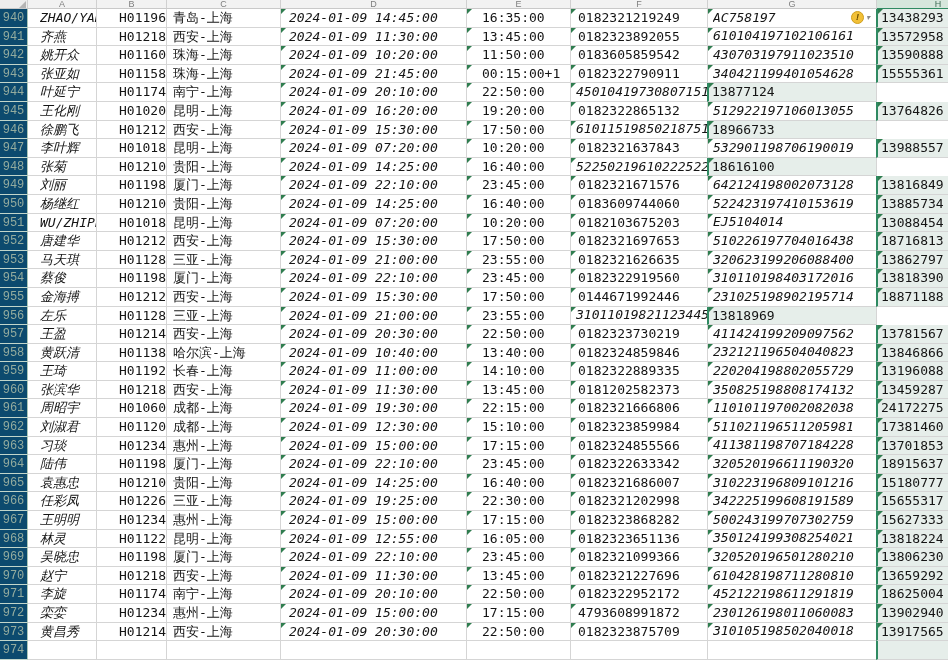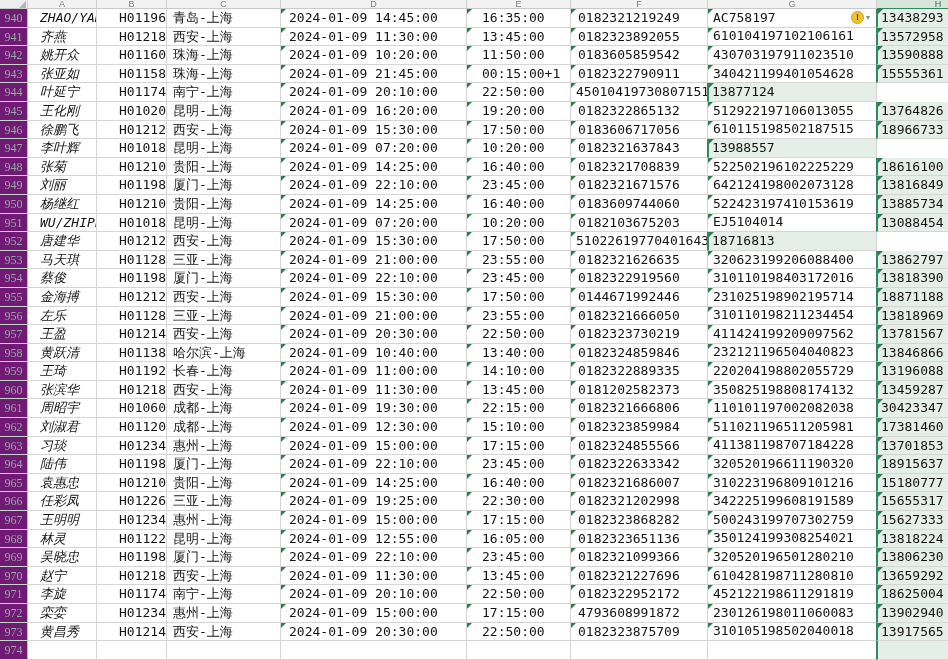--- a/index.html
+++ b/index.html
@@ -20,37 +20,37 @@
     font-size:9px;line-height:9px;color:#7f7f7f;text-align:center;overflow:hidden;
     font-family:"Liberation Sans",sans-serif;
   }
   .hdr-row .hc.sel{background:#d6e6dc;color:#3f6e57;border-bottom:1px solid #2f8a62;}
   .hdr-row .corner{position:relative;background:#ededed;}
   .corner .tri{
     position:absolute;right:1px;bottom:0;width:0;height:0;
     border-left:7px solid transparent;border-bottom:7px solid #b5b5b5;
   }
   .rh{
-    background:#701a75;color:#93ab9e;
+    background:#0c4a6e;color:#93ab9e;
     border-right:1px solid #aac6b6;border-bottom:1px solid #c2d6ca;
     font-size:12px;line-height:18.6px;text-align:center;overflow:hidden;
-    font-family:Liberation Serif, serif;
+    font-family:Liberation Mono, monospace;
   }
   .cell{
     position:relative;background:#fff;color:#141414;
     border-right:1px solid #d5d5d5;border-bottom:1px solid #d5d5d5;
     font-size:13px;line-height:18px;white-space:nowrap;overflow:hidden;
   }
   .cell.ca{padding-left:12px;font-style:italic;}
   .cell.cb{padding-left:6px;text-align:right;}
   .cell.cc{padding-left:6px;}
-  .cell.cd{padding-left:8px;}
+  .cell.cd{padding-left:8px;font-style:italic;}
   .cell.ce{padding-left:15px;}
   .cell.cf{padding-left:7px;}
-  .cell.cg{padding-left:5px;display:flex;align-items:center;}
+  .cell.cg{padding-left:5px;display:flex;align-items:center;font-style:italic;}
   .cell.cg .val{flex:1 1 auto;overflow:hidden;}
   .cell.ch{
     padding-left:3px;background:#e6eeea;
     border-left:2px solid #2f8a62;margin-left:-1px;
   }
   .tri-flag{
     position:absolute;left:0;top:0;width:0;height:0;
     border-top:5px solid #2f7d4f;border-right:5px solid transparent;
   }
   .warn-wrap{display:inline-flex;align-items:center;gap:2px;margin-right:6px;flex:0 0 auto;}
@@ -167,45 +167,47 @@
         </div>
         <div class="cell ch"><span class="tri-flag"></span><span>13764826</span></div>
       </div>
       <div class="grid-row">
         <div class="rh">946</div>
         <div class="cell ca"><span>徐鹏飞</span></div>
         <div class="cell cb"><span>H01212</span></div>
         <div class="cell cc"><span>西安-上海</span></div>
         <div class="cell cd"><span class="tri-flag"></span><span>2024-01-09 15:30:00</span></div>
         <div class="cell ce"><span class="tri-flag"></span><span>17:50:00</span></div>
-        <div class="cell cf"><span class="tri-flag"></span><span>0183606717056</span></div>
         <div class="cell cg">
           <span class="tri-flag"></span>
           <span class="val">610115198502187515</span>
         </div>
         <div class="cell ch"><span class="tri-flag"></span><span>18966733</span></div>
       </div>
       <div class="grid-row">
         <div class="rh">947</div>
         <div class="cell ca"><span>李叶辉</span></div>
         <div class="cell cb"><span>H01018</span></div>
         <div class="cell cc"><span>昆明-上海</span></div>
         <div class="cell cd"><span class="tri-flag"></span><span>2024-01-09 07:20:00</span></div>
         <div class="cell ce"><span class="tri-flag"></span><span>10:20:00</span></div>
         <div class="cell cf"><span class="tri-flag"></span><span>0182321637843</span></div>
+        <div class="cell cg">
+          <span class="tri-flag"></span>
+          <span class="val">532901198706190019</span>
+        </div>
         <div class="cell ch"><span class="tri-flag"></span><span>13988557</span></div>
       </div>
       <div class="grid-row">
         <div class="rh">948</div>
         <div class="cell ca"><span>张菊</span></div>
         <div class="cell cb"><span>H01210</span></div>
         <div class="cell cc"><span>贵阳-上海</span></div>
         <div class="cell cd"><span class="tri-flag"></span><span>2024-01-09 14:25:00</span></div>
         <div class="cell ce"><span class="tri-flag"></span><span>16:40:00</span></div>
-        <div class="cell cf"><span class="tri-flag"></span><span>0182321708839</span></div>
         <div class="cell cg">
           <span class="tri-flag"></span>
           <span class="val">522502196102225229</span>
         </div>
         <div class="cell ch"><span class="tri-flag"></span><span>18616100</span></div>
       </div>
       <div class="grid-row">
         <div class="rh">949</div>
         <div class="cell ca"><span>刘丽</span></div>
         <div class="cell cb"><span>H01198</span></div>
@@ -247,20 +249,21 @@
         </div>
         <div class="cell ch"><span class="tri-flag"></span><span>13088454</span></div>
       </div>
       <div class="grid-row">
         <div class="rh">952</div>
         <div class="cell ca"><span>唐建华</span></div>
         <div class="cell cb"><span>H01212</span></div>
         <div class="cell cc"><span>西安-上海</span></div>
         <div class="cell cd"><span class="tri-flag"></span><span>2024-01-09 15:30:00</span></div>
         <div class="cell ce"><span class="tri-flag"></span><span>17:50:00</span></div>
+        <div class="cell cf"><span class="tri-flag"></span><span>0182321697653</span></div>
         <div class="cell cg">
           <span class="tri-flag"></span>
           <span class="val">510226197704016438</span>
         </div>
         <div class="cell ch"><span class="tri-flag"></span><span>18716813</span></div>
       </div>
       <div class="grid-row">
         <div class="rh">953</div>
         <div class="cell ca"><span>马天琪</span></div>
         <div class="cell cb"><span>H01128</span></div>
@@ -302,21 +305,20 @@
         </div>
         <div class="cell ch"><span class="tri-flag"></span><span>18871188</span></div>
       </div>
       <div class="grid-row">
         <div class="rh">956</div>
         <div class="cell ca"><span>左乐</span></div>
         <div class="cell cb"><span>H01128</span></div>
         <div class="cell cc"><span>三亚-上海</span></div>
         <div class="cell cd"><span class="tri-flag"></span><span>2024-01-09 21:00:00</span></div>
         <div class="cell ce"><span class="tri-flag"></span><span>23:55:00</span></div>
-        <div class="cell cf"><span class="tri-flag"></span><span>0182321666050</span></div>
         <div class="cell cg">
           <span class="tri-flag"></span>
           <span class="val">310110198211234454</span>
         </div>
         <div class="cell ch"><span class="tri-flag"></span><span>13818969</span></div>
       </div>
       <div class="grid-row">
         <div class="rh">957</div>
         <div class="cell ca"><span>王盈</span></div>
         <div class="cell cb"><span>H01214</span></div>
@@ -377,21 +379,21 @@
         <div class="cell ca"><span>周昭宇</span></div>
         <div class="cell cb"><span>H01060</span></div>
         <div class="cell cc"><span>成都-上海</span></div>
         <div class="cell cd"><span class="tri-flag"></span><span>2024-01-09 19:30:00</span></div>
         <div class="cell ce"><span class="tri-flag"></span><span>22:15:00</span></div>
         <div class="cell cf"><span class="tri-flag"></span><span>0182321666806</span></div>
         <div class="cell cg">
           <span class="tri-flag"></span>
           <span class="val">110101197002082038</span>
         </div>
-        <div class="cell ch"><span class="tri-flag"></span><span>30423347</span></div>
+        <div class="cell ch"><span class="tri-flag"></span><span>24172275</span></div>
       </div>
       <div class="grid-row">
         <div class="rh">962</div>
         <div class="cell ca"><span>刘淑君</span></div>
         <div class="cell cb"><span>H01120</span></div>
         <div class="cell cc"><span>成都-上海</span></div>
         <div class="cell cd"><span class="tri-flag"></span><span>2024-01-09 12:30:00</span></div>
         <div class="cell ce"><span class="tri-flag"></span><span>15:10:00</span></div>
         <div class="cell cf"><span class="tri-flag"></span><span>0182323859984</span></div>
         <div class="cell cg">

